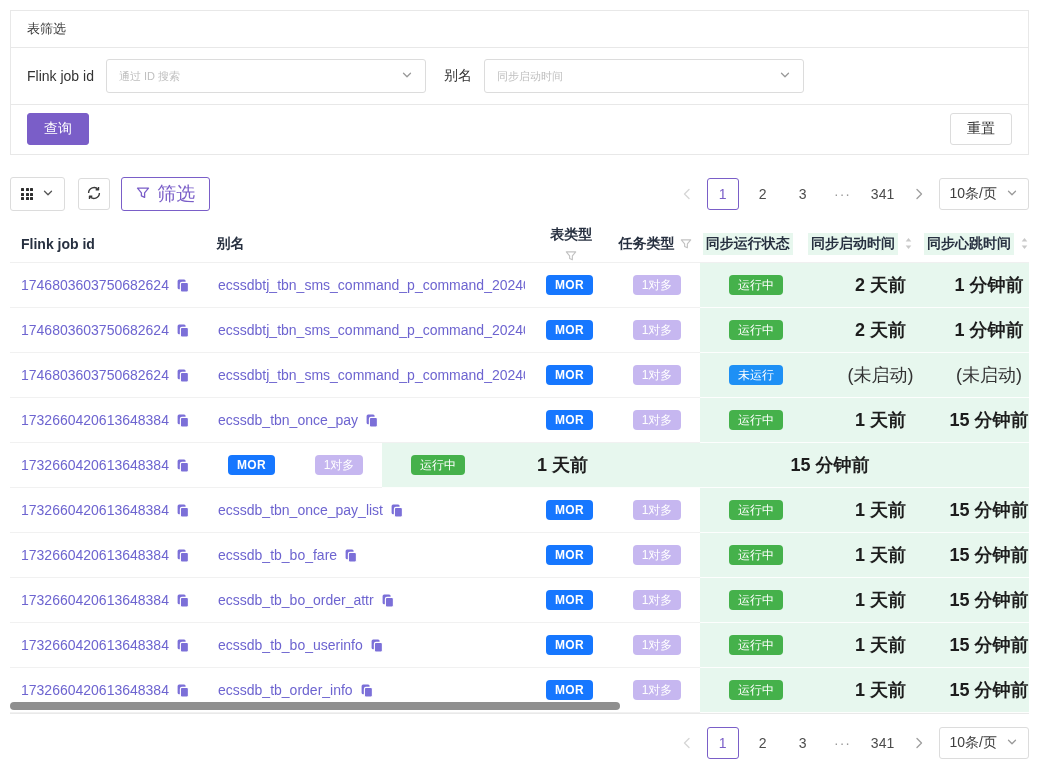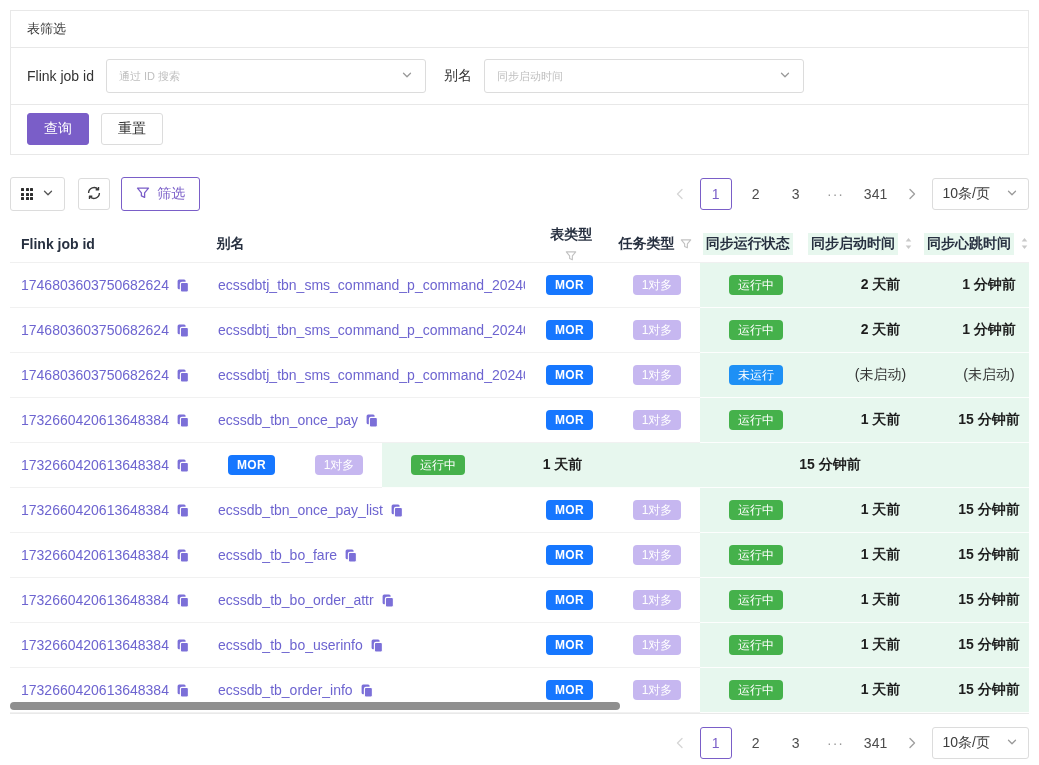--- a/index.html
+++ b/index.html
@@ -15,47 +15,47 @@
   }
   
   .filter-card { margin: 10px 10px 0; border: 1px solid #e8e8e8; background:#fff; }
   .card-title { padding: 9px 16px; font-size: 13px; color: #3a3a3a; border-bottom: 1px solid #e8e8e8; }
   .filter-fields { display: flex; align-items: center; padding: 11px 16px; border-bottom: 1px solid #e8e8e8; }
   .field-label { font-size: 14px; color: #333; margin-right: 12px; white-space: nowrap; }
   .select { width: 320px; height: 34px; border: 1px solid #dcdcdc; border-radius: 3px;
     display: flex; align-items: center; justify-content: space-between; padding: 0 12px; background:#fff; }
   .select .ph { color: #bfbfbf; font-size: 11px; }
   .second-field { margin-left: 18px; }
-  .filter-actions { display: flex; justify-content: flex-start; gap: 12px; padding: 8px 16px 9px; }
+  .filter-actions { display: flex; justify-content: space-between; gap: 12px; padding: 8px 16px 9px; }
   .btn { height: 32px; padding: 0 16px; border-radius: 3px; font-size: 14px; cursor: pointer;
     display:flex; align-items:center; font-family: inherit; }
   .btn-primary { background: var(--primary); border: 1px solid var(--primary); color: #fff; }
   .btn-default { background: #fff; border: 1px solid #dcdcdc; color: #333; }
   
   .toolbar { display: flex; align-items: center; margin: 22px 10px 0; }
   .tool-btn { height: 34px; border: 1px solid #dcdcdc; border-radius: 3px; background: #fff;
     display: flex; align-items: center; justify-content: center; cursor: pointer; }
   .grid-btn { padding: 0 10px; gap: 9px; }
   .grid-icon { display: grid; grid-template-columns: repeat(3, 3px); gap: 1.6px; }
   .grid-icon i { width: 3px; height: 3px; background: #2e2e2e; border-radius: .5px; }
   .refresh-btn { width: 32px; height: 32px; margin-left: 13px; }
   .filter-btn { margin-left: 11px; padding: 0 14px; gap: 7px;
-    border-color: var(--primary); color: var(--primary); font-size: 14px; }
+    border-color: var(--primary); color: var(--primary); font-size: 19px; }
   
   .pagination { margin-left: auto; display: flex; align-items: center; gap: 8px; }
   .pg-pages { display: flex; align-items: center; gap: 8px; }
   .pg-item { min-width: 32px; height: 32px; display: flex; align-items: center; justify-content: center;
     border-radius: 3px; font-size: 14px; color: #4c4c4c; cursor: pointer; }
   .pg-item.active { border: 1px solid var(--primary); color: var(--primary); }
   .pg-item.dots { color: #9a9a9a; letter-spacing: 1px; }
   .pg-arrow { width: 24px; height: 32px; display: flex; align-items: center; justify-content: center; cursor: pointer; }
   .pg-arrow.prev { color: #d6d6d6; }
   .pg-arrow.next { color: #a0a0a0; }
   .page-size { height: 32px; border: 1px solid #dcdcdc; border-radius: 3px; padding: 0 10px;
-    display: flex; align-items: center; gap: 16px; color: #3d3d3d; cursor: pointer; background:#fff; }
+    display: flex; align-items: center; gap: 9px; color: #3d3d3d; cursor: pointer; background:#fff; }
   
   .table-wrap { margin: 14px 10px 0; position: relative; border-bottom: 1px solid #e9e9e9; }
   .thead { display: flex; align-items: center; height: 38px; border-bottom: 1px solid #f0f0f0; }
   .th { display: flex; align-items: center; gap: 6px; font-weight: bold; color: #273040; font-size: 14px; white-space: nowrap; }
   .th .hl { background: var(--mint-bg); padding: 2px 3px; }
   .tr { display: flex; height: 45px; }
   .td { display: flex; align-items: center; border-bottom: 1px solid #f1f1f1; white-space: nowrap; overflow: hidden; }
   .td.mint { background: var(--mint-bg); border-bottom: 1px solid #fdfefd; justify-content: center; }
   .c1 { width: 197px; padding-left: 11px; }
   .c2 { width: 318px; padding-left: 11px; }
@@ -64,21 +64,21 @@
   .c5 { width: 112px; } .c6 { width: 117px; } .c7 { flex: 1; }
   .th.c3 { padding-left: 12px; } .th.c4 { padding-left: 9px; }
   .th.c5 { padding-left: 8px; } .th.c6 { padding-left: 2px; } .th.c7 { padding-left: 2px; }
   .link { color: var(--link); font-size: 14px; cursor: pointer; }
   .copy-icon { margin-left: 6px; color: #7b6fd8; display: inline-flex; cursor: pointer; flex: none; }
   .tag { font-size: 12px; color: #fff; border-radius: 4px; padding: 3px 9px; line-height: 14px; }
   .tag.mor { background: var(--mor-badge); font-weight: bold; letter-spacing: .3px; }
   .tag.task { background: var(--task-badge); text-align: right; }
   .tag.status-running { background: var(--running-badge); }
   .tag.status-stopped { background: var(--not-running-badge); }
-  .time { font-weight: bold; color: #1d1d1d; font-size: 14px; margin-left: 20px; }
+  .time { font-weight: bold; color: #1d1d1d; font-size: 18px; margin-left: 20px; }
   .time.plain { font-weight: normal; color: #333; }
   .hscrollbar { position: absolute; left: 0; bottom: 3px; width: 610px; height: 8px;
     background: #8f8f8f; border-radius: 4px; cursor: grab; }
   .bottom-bar { display: flex; margin: 13px 10px 0; }
   .funnel-icon, .sort-icon { display: inline-flex; cursor: pointer; }
 </style>
 </head>
 <body>
 
 <div class="filter-card">

